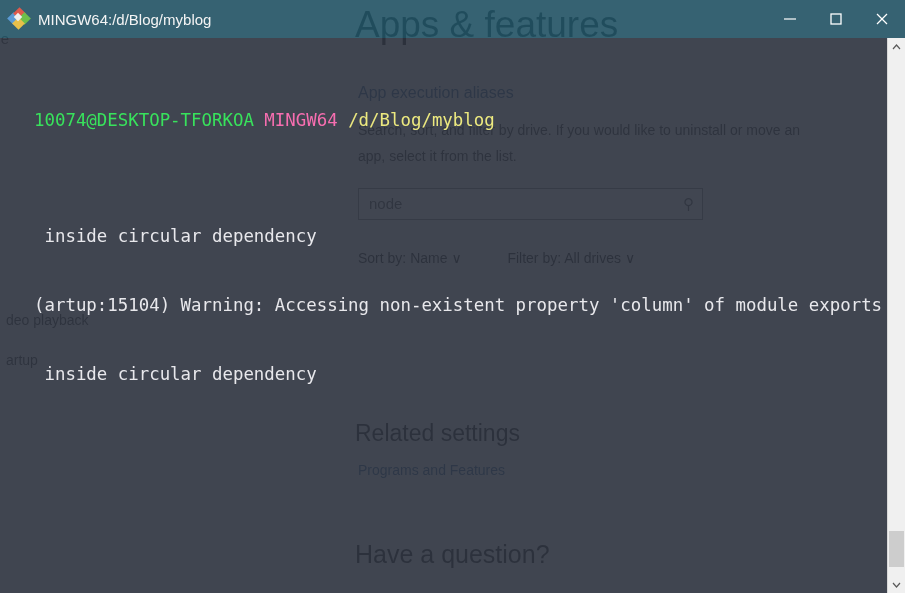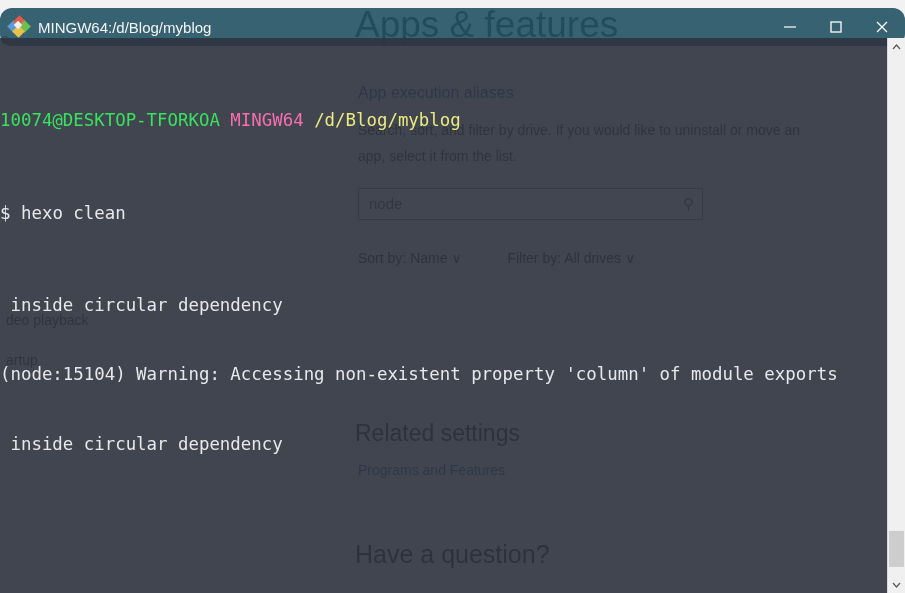--- a/index.html
+++ b/index.html
@@ -88,24 +88,24 @@
     font-size: 25px; font-weight: 300; color: #1b1b1b;
     white-space: nowrap;
   }
 
   
   #terminal-window {
     position: absolute; left: 0; top: 0;
     width: 905px; height: 593px;
   }
   #titlebar {
-    position: absolute; left: 0; top: 8px;
+    position: absolute; left: 0; top: 0;
     width: 905px; height: 38px;
     background: rgba(33, 82, 100, 0.90);
-    display: flex; align-items: center; border-radius: 12px;
+    display: flex; align-items: center;
   }
   #app-icon {
     position: relative;
     width: 20px; height: 20px;
     margin-left: 9px; margin-right: 9px;
     flex: none;
   }
   #app-icon i {
     position: absolute; width: 9px; height: 9px;
     transform: rotate(45deg);
@@ -141,21 +141,21 @@
   }
   #term-text {
     position: absolute; left: 0; top: 2px;
     width: 887px;
     font-family: "DejaVu Sans Mono", monospace;
     font-size: 17.4px;
     line-height: 23.1px;
     white-space: pre;
     letter-spacing: 0px;
   }
-  .ln { height: 23.1px; }
+  .ln { height: 23.1px; margin-left: 34px; }
   .c-green  { color: #38e25c; }
   .c-magenta{ color: #f76eb0; }
   .c-yellow { color: #ece97f; }
   .c-white  { color: #e8e8ec; }
 
   
   #scrollbar {
     position: absolute; right: 0; top: 38px;
     width: 18px; height: 555px;
     background: #f0f0f0;
@@ -240,24 +240,23 @@
           </svg>
       </div>
     </div>
   </div>
 
   <div id="terminal-body">
     <div id="term-text">
 
       <div class="ln"><span class="c-green">10074@DESKTOP-TFORKOA</span><span class="c-white"> </span><span class="c-magenta">MINGW64</span><span class="c-white"> </span><span class="c-yellow">/d/Blog/myblog</span></div>
 
-      <div class="ln"><span class="c-white">$</span><span class="c-white"> </span><span class="c-white">hexo clean</span></div>
 
       <div class="ln c-white"> inside circular dependency</div>
-      <div class="ln c-white">(node:15104) Warning: Accessing non-existent property 'column' of module exports</div>
+      <div class="ln c-white">(artup:15104) Warning: Accessing non-existent property 'column' of module exports</div>
       <div class="ln c-white"> inside circular dependency</div>
       
       
       
       
       
       
       
       
       

